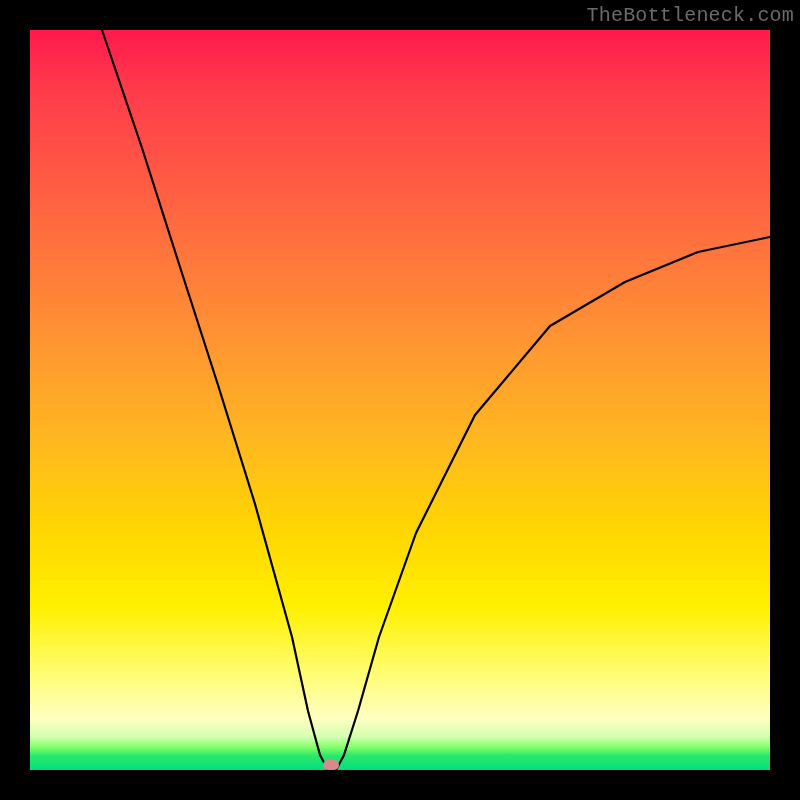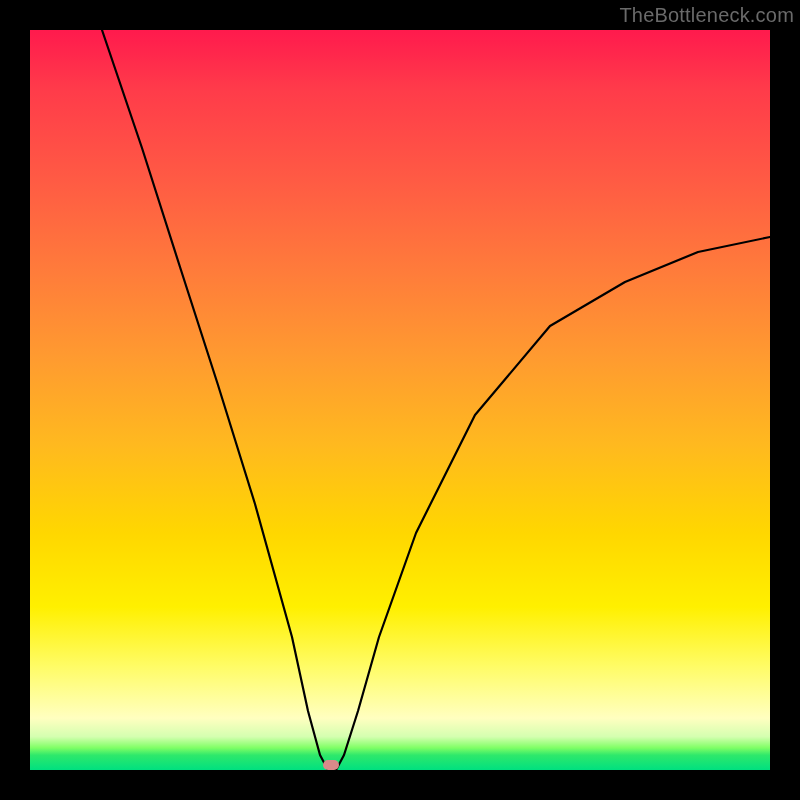--- a/index.html
+++ b/index.html
@@ -9,20 +9,21 @@
     height: 800px;
     background: #000;
     font-family: Arial, Helvetica, sans-serif;
     overflow: hidden;
   }
   .frame {
     position: relative;
     width: 800px;
     height: 800px;
     background: #000;
+    font-family: Liberation Mono, monospace;
   }
   .plot-area {
     position: absolute;
     left: 30px;
     top: 30px;
     width: 740px;
     height: 740px;
     
     background: linear-gradient(
       to bottom,

